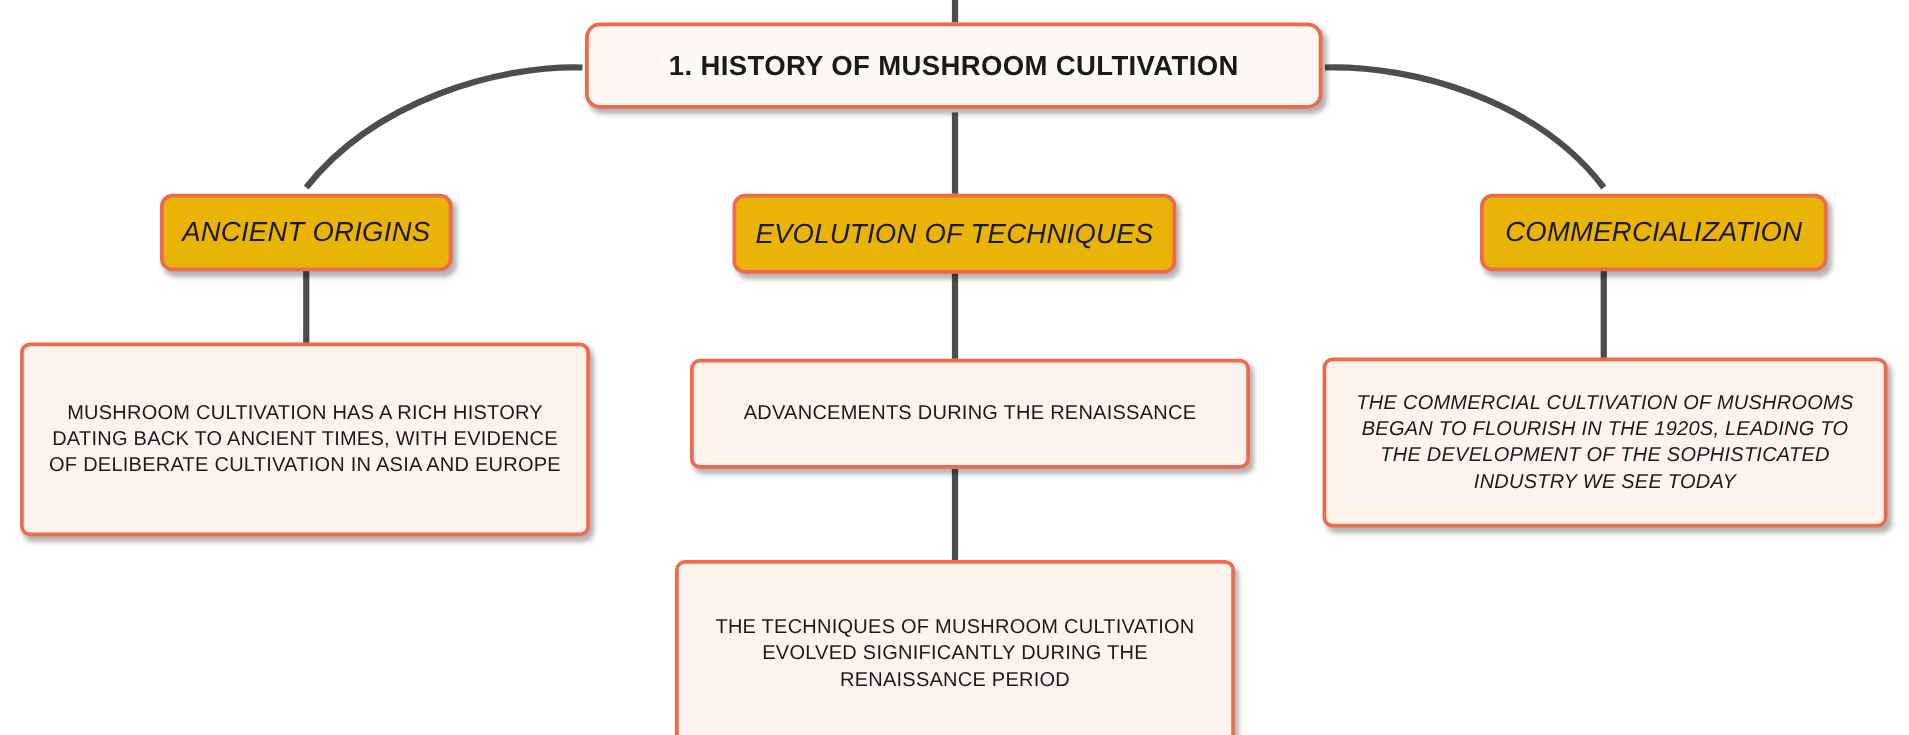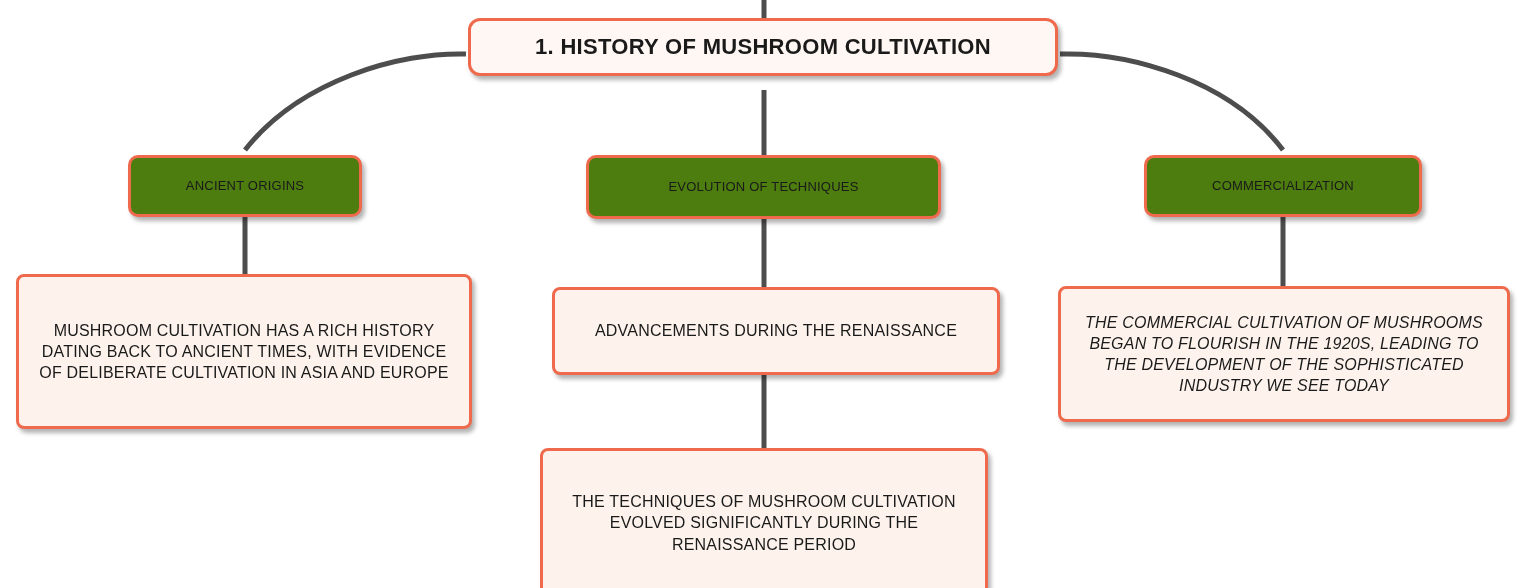--- a/index.html
+++ b/index.html
@@ -43,24 +43,25 @@
   }
   .node.root {
     background: #fff7f3;
     border-width: 3px;
     border-radius: 12px;
     font-weight: bold;
     font-size: 22px;
     letter-spacing: 0.3px;
   }
   .node.level2 {
-    font-size: 13px;
+    font-size: 22px;
     font-weight: 500;
     border-width: 3px;
-    background: #4d7c0f;
+    background: #eab308;
+    font-style: italic;
   }
   .node.leaf {
     font-size: 16px;
     font-weight: 500;
     background: #fdf3ec;
     border-width: 3px;
   }
   .node.leaf-wide {
     border-radius: 8px;
   }
@@ -86,33 +87,33 @@
 
     <line x1="245" y1="215" x2="245" y2="287" stroke="#4d4d4d" stroke-width="5"></line>
 
     <line x1="764" y1="218" x2="764" y2="287" stroke="#4d4d4d" stroke-width="5"></line>
 
     <line x1="764" y1="375" x2="764" y2="448" stroke="#4d4d4d" stroke-width="5"></line>
 
     <line x1="1283" y1="215" x2="1283" y2="287" stroke="#4d4d4d" stroke-width="5"></line>
   </svg>
 
-  <div class="node root" style="left:468px; top:18px; width:590px; height:58px;">
+  <div class="node root" style="left:468px; top:18px; width:590px; height:69px;">
     <span class="node-text">1. HISTORY OF MUSHROOM CULTIVATION</span>
   </div>
 
   <div class="node level2" style="left:128px; top:155px; width:234px; height:62px;">
     <span class="node-text">ANCIENT ORIGINS</span>
   </div>
 
   <div class="node level2" style="left:586px; top:155px; width:355px; height:64px;text-align:center;">
     <span class="node-text">EVOLUTION OF TECHNIQUES</span>
   </div>
 
-  <div class="node level2" style="left:1144px; top:155px; width:278px; height:62px;">
+  <div class="node level2" style="left:1184px; top:155px; width:278px; height:62px;">
     <span class="node-text">COMMERCIALIZATION</span>
   </div>
 
   <div class="node leaf leaf-wide" style="left:16px; top:274px; width:456px; height:155px;">
     <span class="node-text">MUSHROOM CULTIVATION HAS A RICH HISTORY DATING BACK TO ANCIENT TIMES, WITH EVIDENCE OF DELIBERATE CULTIVATION IN ASIA AND EUROPE</span>
   </div>
 
   <div class="node leaf leaf-wide" style="left:540px; top:287px; width:448px; height:88px;margin-left:12px;">
     <span class="node-text">ADVANCEMENTS DURING THE RENAISSANCE</span>
   </div>

